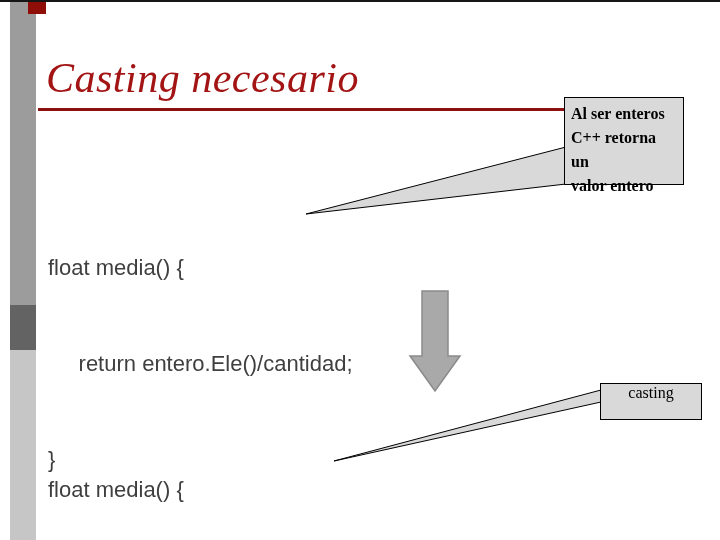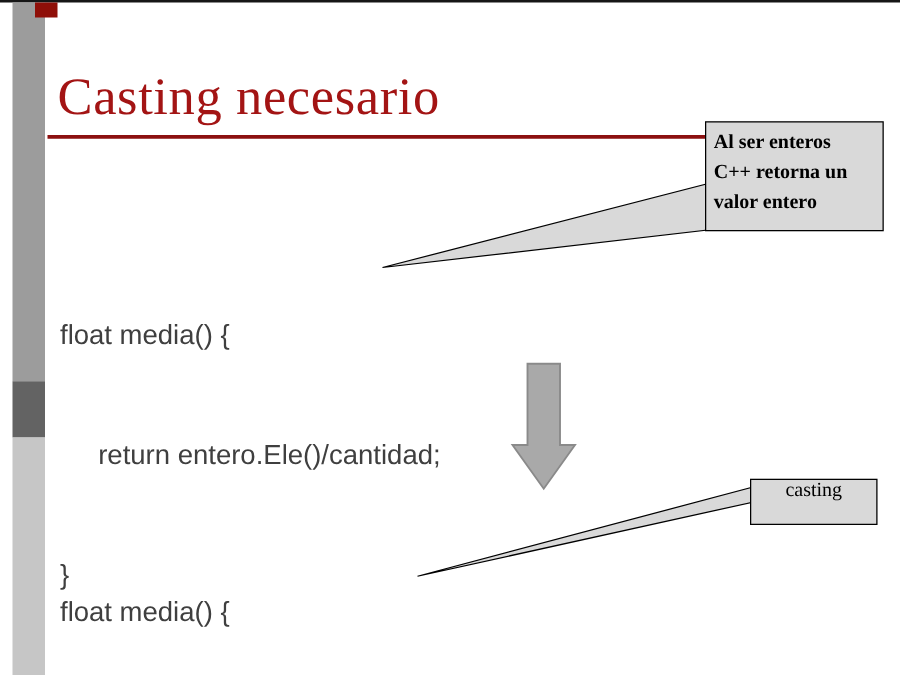--- a/index.html
+++ b/index.html
@@ -21,38 +21,38 @@
     overflow:hidden;font-family:"Liberation Serif", serif;
   }
   .top-line{position:absolute;left:0;top:0;width:720px;height:2px;background:#161616;}
   .bar-seg{position:absolute;left:10px;width:26px;}
   .bar-seg.top{top:2px;height:303px;background:var(--bar-top);}
   .bar-seg.mid{top:305px;height:45px;background:var(--bar-mid);}
   .bar-seg.bottom{top:350px;height:190px;background:var(--bar-bottom);}
   .accent-square{position:absolute;left:28px;top:2px;width:18px;height:12px;background:var(--square-red);}
   .slide-title{
     position:absolute;left:46px;top:54px;font-size:42px;font-weight:normal;
-    color:var(--accent-red);letter-spacing:0.5px;white-space:nowrap;
+    color:var(--accent-red);letter-spacing:0.5px;white-space:nowrap;font-style:italic;
   }
   .title-rule{position:absolute;left:38px;top:108px;width:534px;height:3px;background:var(--rule-red);}
   .annotation-layer{position:absolute;left:0;top:0;width:720px;height:540px;pointer-events:none;}
   .pointer-shape{fill:var(--callout-bg);stroke:#000;stroke-width:1;}
   .arrow-shape{fill:var(--arrow-fill);stroke:var(--arrow-stroke);stroke-width:1.5;}
   .code{
     position:absolute;left:48px;font-family:Liberation Sans, sans-serif;
     font-size:22px;line-height:32px;color:var(--code-color);white-space:pre;
   }
   .code-top{top:188px;}
   .code-bottom{top:410px;}
   .callout-box{
     position:absolute;background:var(--callout-bg);border:1px solid #000;
     color:#000;font-family:"Liberation Serif", serif;
   }
   .callout-int{
-    left:564px;top:97px;width:143px;height:88px;
+    left:564px;top:97px;width:120px;height:88px;
     padding:4px 6px;font-size:16px;font-weight:bold;line-height:24px;
   }
   .callout-casting{
     left:600px;top:383px;width:102px;height:37px;
     display:flex;align-items:flex-start;justify-content:center;
     font-size:16px;
   }
 </style>
 </head>
 <body>

